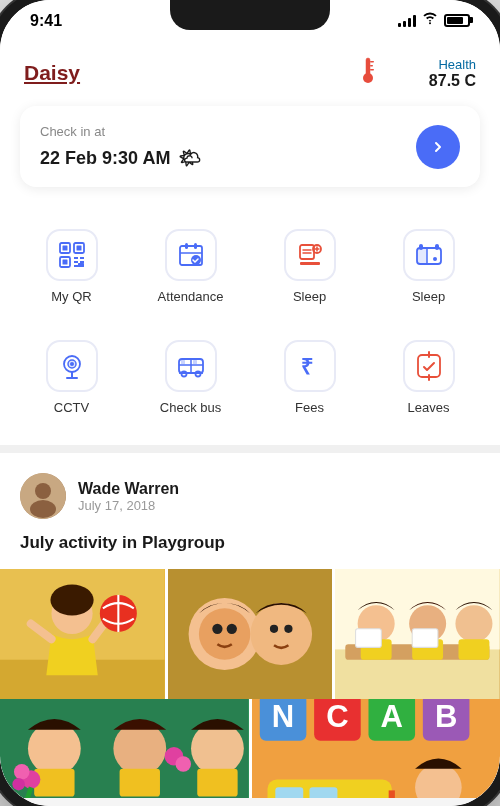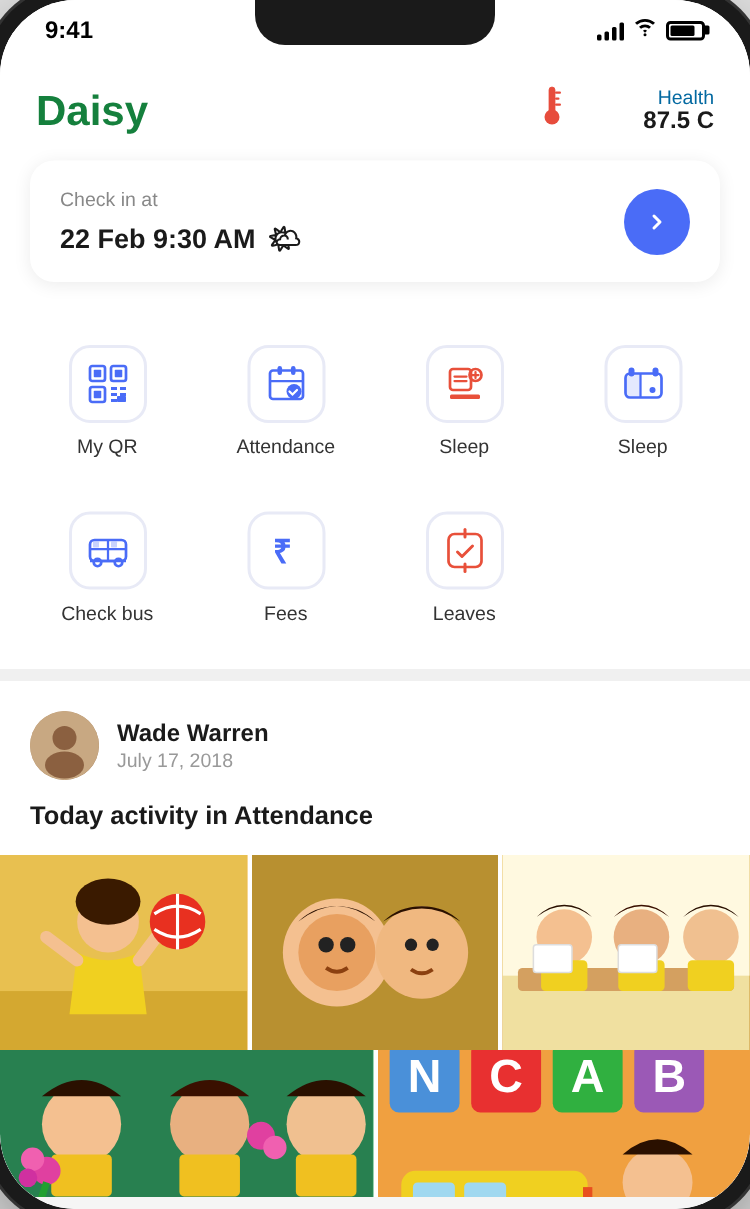--- a/index.html
+++ b/index.html
@@ -127,23 +127,24 @@
     
     .app-header {
       display: flex;
       justify-content: space-between;
       align-items: center;
       padding: 20px 24px 16px;
       background: #fff;
     }
 
     .user-name {
-      font-size: 28px;
+      font-size: 21px;
       font-weight: 700;
-      color: #15803d;
+      color: #7f1d1d;
+      text-decoration: underline;
     }
 
     .health-info {
       display: flex;
       align-items: center;
       gap: 6px;
     }
 
     .thermometer-icon {
       font-size: 24px;
@@ -463,20 +464,32 @@
               <rect x="3" y="8" width="10" height="16" rx="2" fill="#4a6cf7" fill-opacity="0.15"></rect>
               <line x1="13" y1="8" x2="13" y2="24" stroke="#4a6cf7" stroke-width="1.5"></line>
               <rect x="5" y="4" width="4" height="6" rx="2" fill="#4a6cf7"></rect>
               <rect x="21" y="4" width="4" height="6" rx="2" fill="#4a6cf7"></rect>
               <circle cx="21" cy="19" r="2" fill="#4a6cf7"></circle>
             </svg>
           </div>
           <span class="menu-label">Sleep</span>
         </div>
 
+        <div class="menu-item">
+          <div class="menu-icon-wrapper">
+            <svg width="30" height="30" viewBox="0 0 30 30" fill="none">
+              <circle cx="15" cy="13" r="8" stroke="#4a6cf7" stroke-width="1.8" fill="none"></circle>
+              <circle cx="15" cy="13" r="4" fill="#4a6cf7" fill-opacity="0.2" stroke="#4a6cf7" stroke-width="1.5"></circle>
+              <circle cx="15" cy="13" r="2" fill="#4a6cf7"></circle>
+              <line x1="15" y1="21" x2="15" y2="27" stroke="#4a6cf7" stroke-width="2" stroke-linecap="round"></line>
+              <line x1="10" y1="27" x2="20" y2="27" stroke="#4a6cf7" stroke-width="2" stroke-linecap="round"></line>
+            </svg>
+          </div>
+          <span class="menu-label">CCTV</span>
+        </div>
 
         <div class="menu-item">
           <div class="menu-icon-wrapper">
             <svg width="30" height="30" viewBox="0 0 30 30" fill="none">
               <rect x="3" y="8" width="24" height="14" rx="3" stroke="#4a6cf7" stroke-width="1.8" fill="none"></rect>
               <line x1="3" y1="14" x2="27" y2="14" stroke="#4a6cf7" stroke-width="1.5"></line>
               <line x1="15" y1="8" x2="15" y2="22" stroke="#4a6cf7" stroke-width="1.5"></line>
               <circle cx="8" cy="23" r="2.5" fill="none" stroke="#4a6cf7" stroke-width="1.8"></circle>
               <circle cx="22" cy="23" r="2.5" fill="none" stroke="#4a6cf7" stroke-width="1.8"></circle>
               <rect x="5" y="9" width="4" height="4" rx="0.5" fill="#4a6cf7" fill-opacity="0.3"></rect>
@@ -526,21 +539,21 @@
                 <ellipse cx="23" cy="36" rx="13" ry="9" fill="#8b6040"></ellipse>
               </svg>
             </div>
           </div>
           <div>
             <div class="user-info-name">Wade Warren</div>
             <div class="user-info-date">July 17, 2018</div>
           </div>
         </div>
 
-        <div class="activity-title">Today activity in Attendance</div>
+        <div class="activity-title">July activity in Playgroup</div>
 
         <div class="photo-grid">
           <div class="photo-item photo-1">
             
             <svg width="100%" height="100%" viewBox="0 0 160 130" preserveAspectRatio="xMidYMid slice">
               <rect width="160" height="130" fill="#e8c050"></rect>
 
               <rect y="90" width="160" height="40" fill="#d4a830"></rect>
 
               <circle cx="70" cy="45" r="20" fill="#f4c090"></circle>

